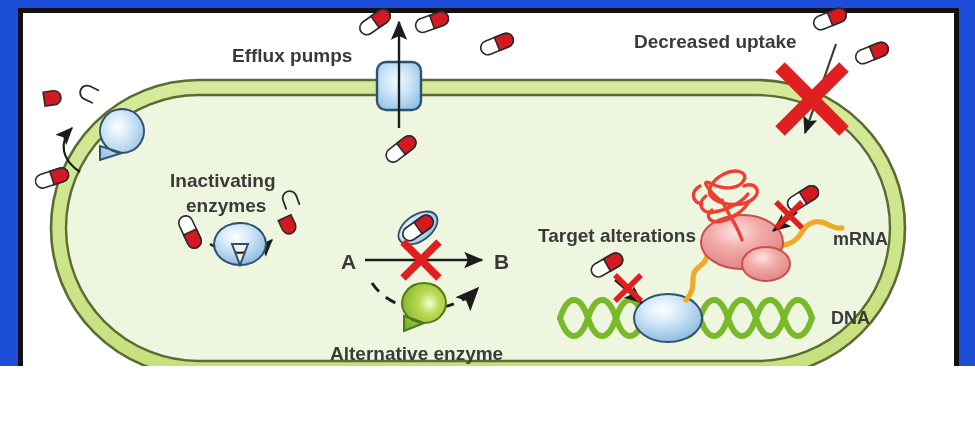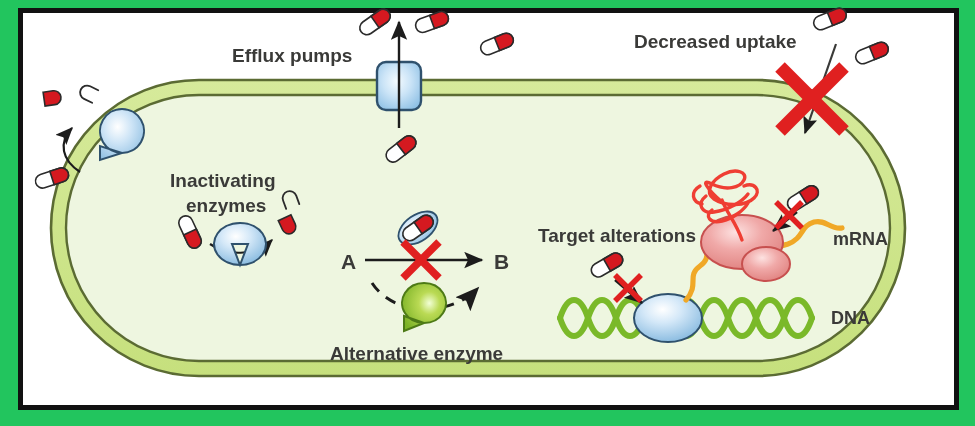--- a/index.html
+++ b/index.html
@@ -7,22 +7,22 @@
     margin: 0;
     padding: 0;
     background: #ffffff;
   }
   body {
     font-family: "Liberation Sans", sans-serif;
   }
   #figure-root {
     position: relative;
     width: 975px;
-    height: 426px;
-    background: #22c55e;
+    height: 366px;
+    background: #1d4ed8;
     overflow: hidden;
   }
   #figure-svg {
     position: absolute;
     left: 0;
     top: 0;
     width: 975px;
     height: 426px;
     display: block;
   }

